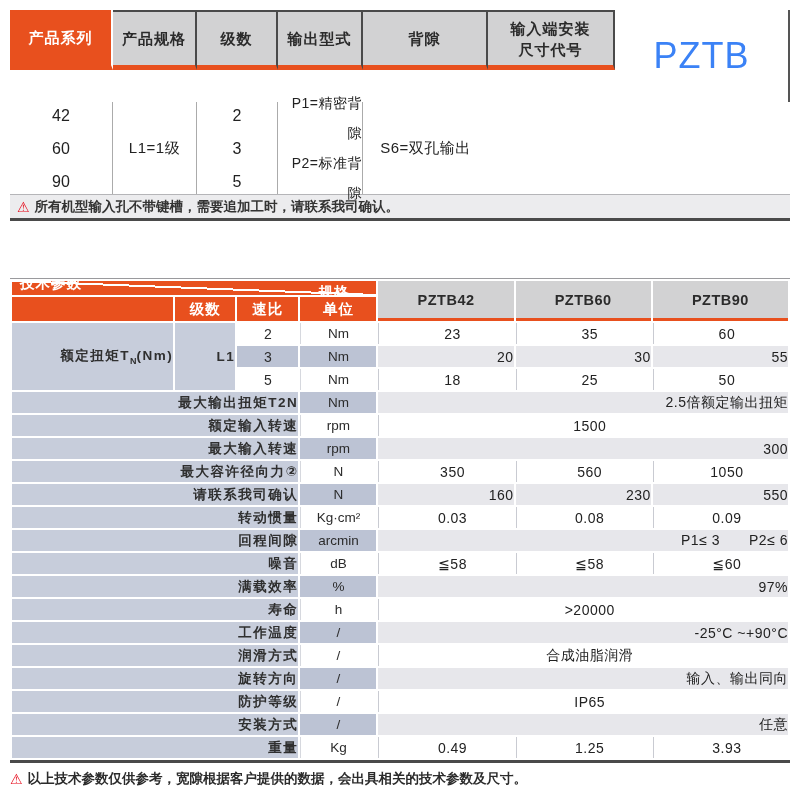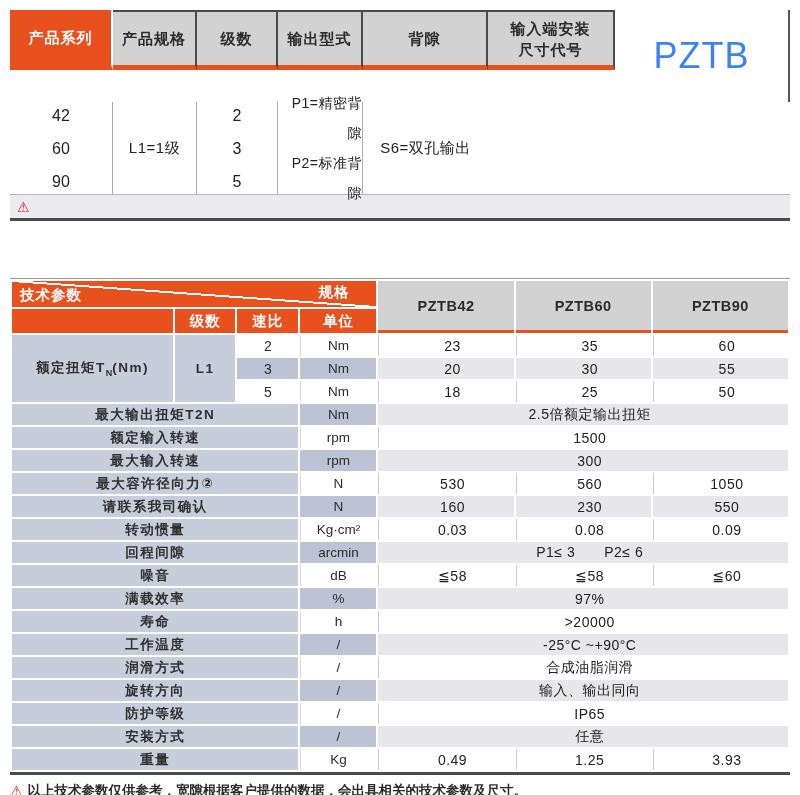--- a/index.html
+++ b/index.html
@@ -63,21 +63,21 @@
     width:780px; margin-top:57px;
     border-top:1px solid #9a9a9d;
     border-bottom:3px solid #4A4A4A;
   }
   table.spec {
     width:780px; table-layout:fixed;
     border-collapse:separate; border-spacing:2px;
   }
   td,th { overflow:hidden; }
   .corner-cell {
-    height:26px; position:relative;
+    height:14px; position:relative;
     background-color:#E8501E;
     background-image:linear-gradient(to top right,
       rgba(0,0,0,0) calc(50% - 1px), #fff calc(50% - 1px),
       #fff calc(50% + 1px), rgba(0,0,0,0) calc(50% + 1px));
   }
   .corner-left  { position:absolute; left:8px;  bottom:2px; color:#fff; font-size:14.5px; font-weight:bold; letter-spacing:1px; }
   .corner-right { position:absolute; right:27px; top:2px;   color:#fff; font-size:14.5px; font-weight:bold; letter-spacing:1px; }
   .model-th {
     background:#D2D2D3; color:#2b2b2b;
     font-size:14.5px; font-weight:bold; letter-spacing:0.5px;
@@ -85,28 +85,28 @@
     text-align:center; vertical-align:middle;
   }
   .sub-th {
     height:24px; background:#E8501E; color:#fff;
     font-size:14.5px; font-weight:bold; text-align:center; vertical-align:middle;
     letter-spacing:1px;
   }
   tbody td, tbody th { height:21px; font-size:14px; text-align:center; vertical-align:middle; }
   th.param-label, td.stage-cell {
     background:#C7CDDB; color:#2f2f2f;
-    font-weight:bold; font-size:13.5px; letter-spacing:1.5px;
+    font-weight:bold; font-size:13.5px; letter-spacing:1.5px;text-align:right;
   }
   th.param-label sub { font-size:9px; letter-spacing:0; }
   tr.plain  td.ratio-cell, tr.plain  td.unit-cell  { background:#fff; }
   tr.stripe td.ratio-cell, tr.stripe td.unit-cell  { background:#BCC3D4; }
   tr.plain  td.value-cell { background:#fff; box-shadow:inset 1px 0 0 #c9cbd2; }
   tr.plain  td.unit-cell  { box-shadow:inset 1px 0 0 #d6d8de; }
-  tr.stripe td.value-cell { background:#E7E7EB; }
+  tr.stripe td.value-cell { background:#E7E7EB;text-align:right; }
   td.unit-cell { font-size:13.5px; }
   td.value-cell { color:#222; letter-spacing:0.5px;padding-left:13px; }
 
   
   .footer-note {
     width:780px; margin-top:7px;
     display:flex; align-items:center;
     font-size:13.5px; font-weight:bold; color:#2b2b2b;
   }
 </style>
@@ -146,20 +146,21 @@
       <div class="backlash-line">P1=精密背隙</div>
       <div class="backlash-line">P2=标准背隙</div>
     </div>
     <div class="bd">
       <span class="single-val">S6=双孔输出</span>
     </div>
   </div>
 
   <div class="notice-bar">
     <span class="warn-icon">⚠</span>
+    <span>所有机型输入孔不带键槽，需要追加工时，请联系我司确认。</span>
   </div>
 
   <div class="spec-wrap">
     <table class="spec">
       <colgroup>
         <col style="width:161px">
           <col style="width:60px">
           <col style="width:61px">
           <col style="width:76px">
         <col style="width:135px">
@@ -218,21 +219,21 @@
             <td class="value-cell" colspan="3">1500</td>
           </tr>
           <tr class="stripe">
             <th class="param-label" colspan="3">最大输入转速</th>
             <td class="unit-cell">rpm</td>
             <td class="value-cell" colspan="3">300</td>
           </tr>
           <tr class="plain">
             <th class="param-label" colspan="3">最大容许径向力②</th>
             <td class="unit-cell">N</td>
-            <td class="value-cell">530</td>
+            <td class="value-cell">350</td>
             <td class="value-cell">560</td>
             <td class="value-cell">1050</td>
           </tr>
           <tr class="stripe">
             <th class="param-label" colspan="3">请联系我司确认</th>
             <td class="unit-cell">N</td>
             <td class="value-cell">160</td>
             <td class="value-cell">230</td>
             <td class="value-cell">550</td>
           </tr>

